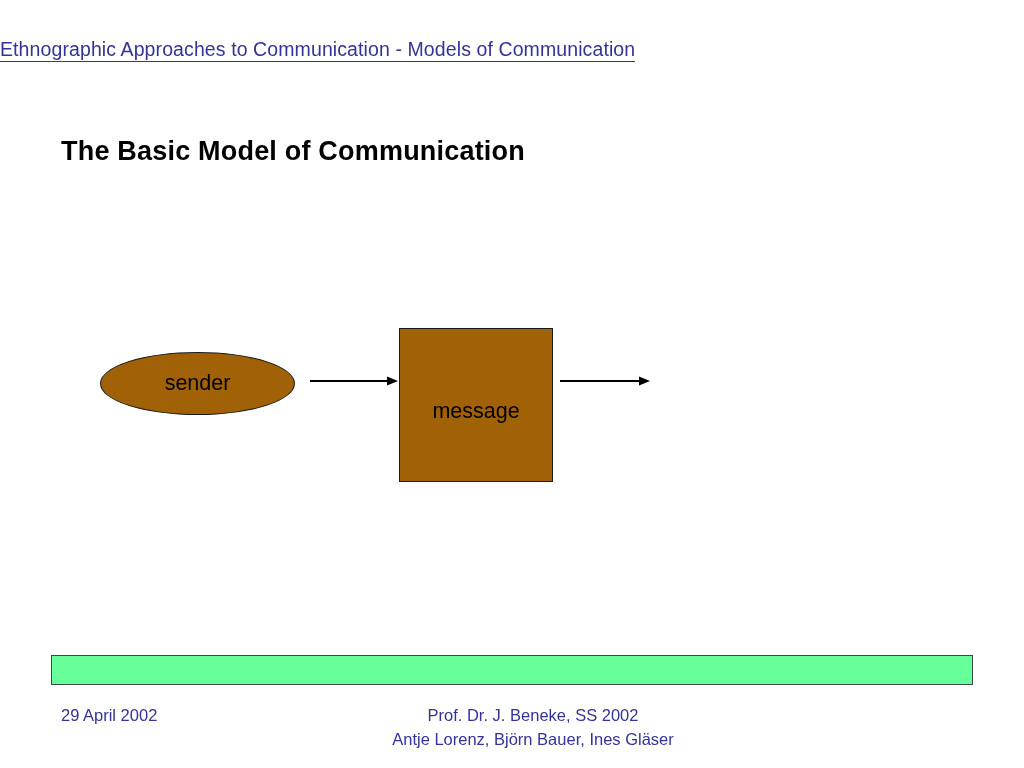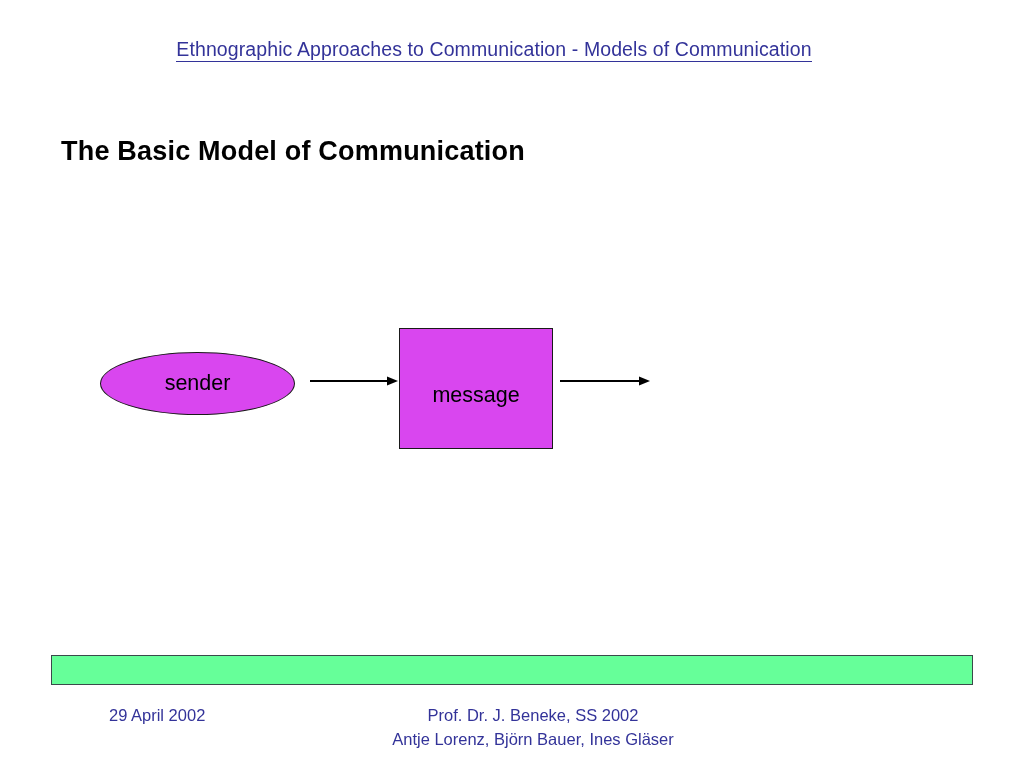--- a/index.html
+++ b/index.html
@@ -15,21 +15,21 @@
     font-family: "Liberation Sans", sans-serif;
     -webkit-font-smoothing: antialiased;
   }
 
   
   .slide-header {
     position: absolute;
     top: 38px;
     left: 0;
     width: 988px;
-    text-align: center;
+    text-align: left;
     font-size: 19.5px;
     font-weight: normal;
     color: #333399;
     letter-spacing: 0.1px;
   }
   .slide-header .hdr-text {
     display: inline-block;
     border-bottom: 1.5px solid #333399;
     padding-bottom: 1px;
     line-height: 1.15;
@@ -53,21 +53,21 @@
     position: absolute;
     top: 300px;
     left: 0;
     width: 1024px;
     height: 180px;
   }
 
   .node {
     position: absolute;
     box-sizing: border-box;
-    background: #d946ef;
+    background: #a16207;
     border: 1.4px solid #1a1a1a;
     display: flex;
     align-items: center;
     justify-content: center;
     color: #000000;
     font-size: 21.5px;
     line-height: 1;
   }
 
   .node-ellipse { border-radius: 50%; }
@@ -79,21 +79,21 @@
     top: 52px;
     width: 195px;
     height: 63px;
   }
 
   
   .node-message {
     left: 399px;
     top: 28px;
     width: 154px;
-    height: 121px;
+    height: 154px;
   }
   .node-message .node-label { transform: translateY(7px); }
 
   
   .node-receiver {
     left: 665px;
     top: 48px;
     width: 193px;
     height: 50px;
   }
@@ -135,21 +135,20 @@
     height: 64px;
     color: #333399;
     font-size: 16.5px;
     line-height: 1.45;
   }
   .footer-date {
     position: absolute;
     left: 61px;
     top: 0;
     white-space: nowrap;
-    margin-left: 48px;
   }
   .footer-credits {
     position: absolute;
     left: 0;
     top: 0;
     width: 1024px;
     text-align: center;
     transform: translateX(21px);
   }
   .footer-credits div { white-space: nowrap; }

